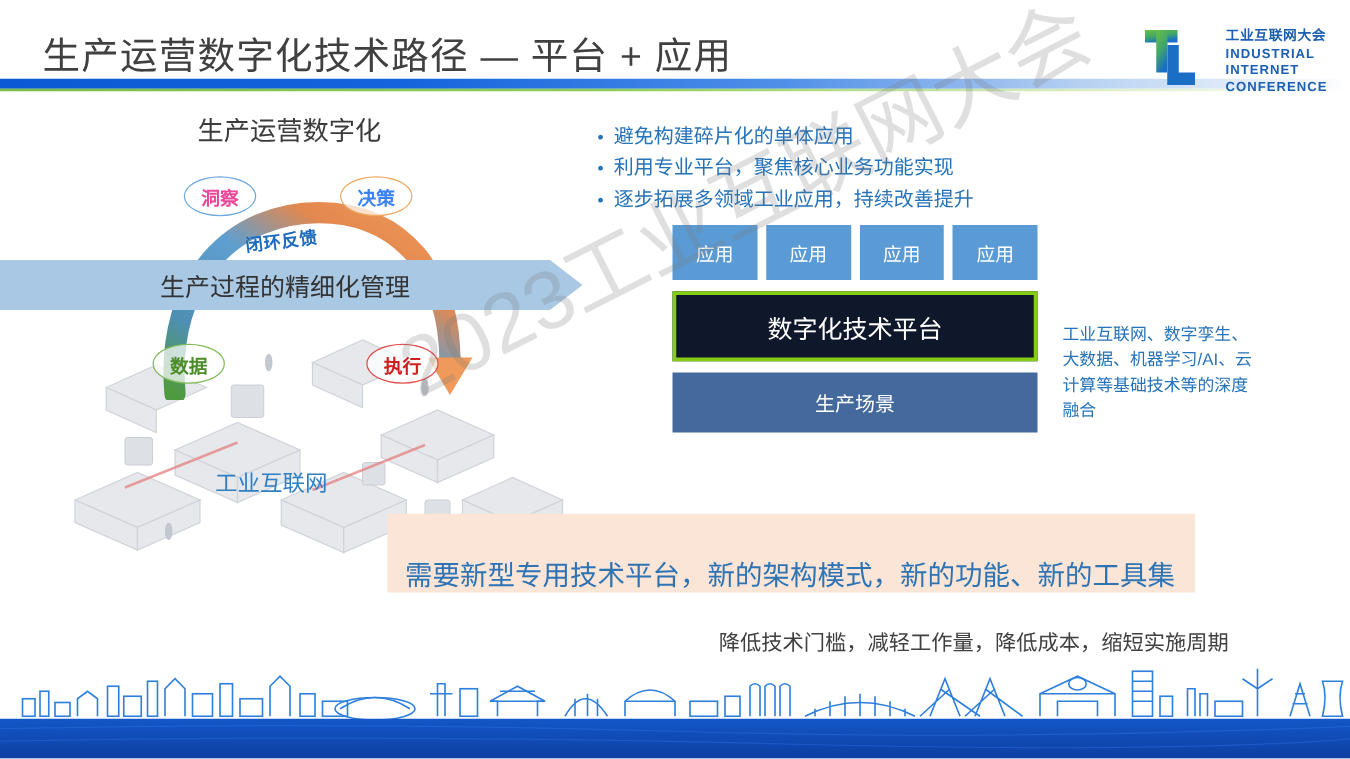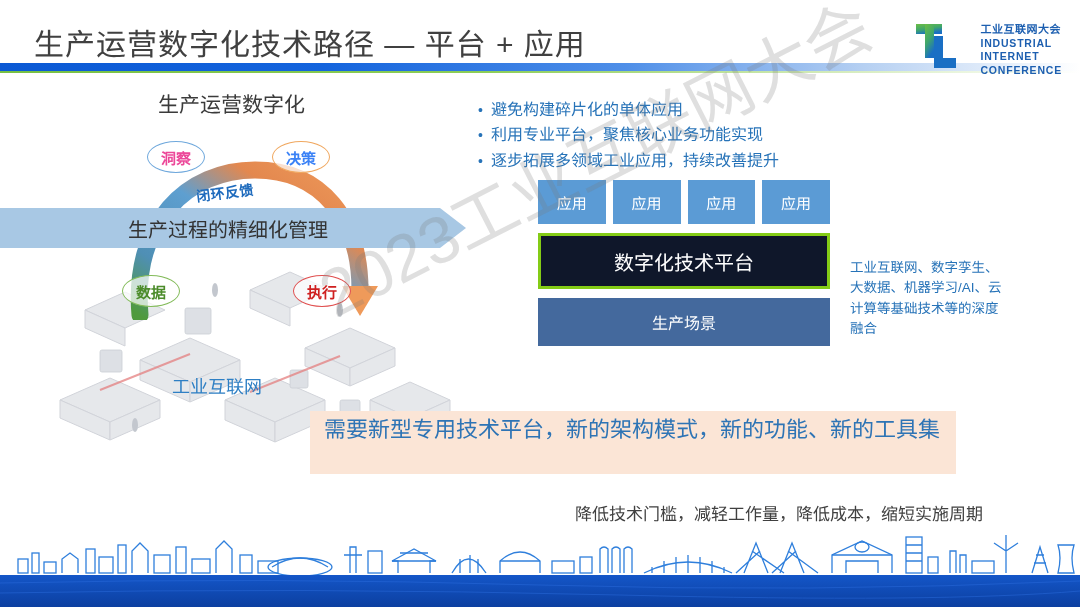--- a/index.html
+++ b/index.html
@@ -230,21 +230,21 @@
 
   
   #callout {
     position: absolute;
     left: 310px;
     top: 411px;
     width: 646px;
     height: 63px;
     background: #fbe5d6;
     display: flex;
-    align-items: flex-start;
+    align-items: flex-end;
   }
   #callout-text {
     padding-left: 14px;
     font-size: 22px;
     color: #2e74b5;
     white-space: nowrap;
   }
 
   #footer-note {
     position: absolute;

